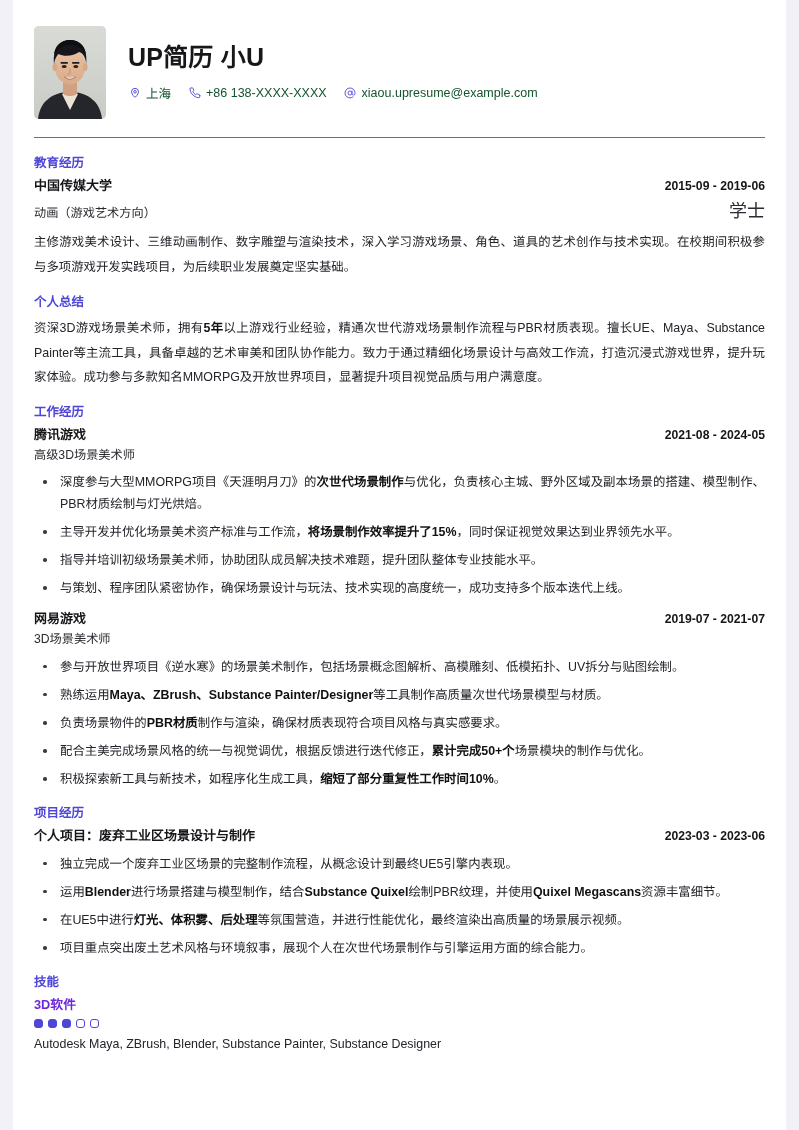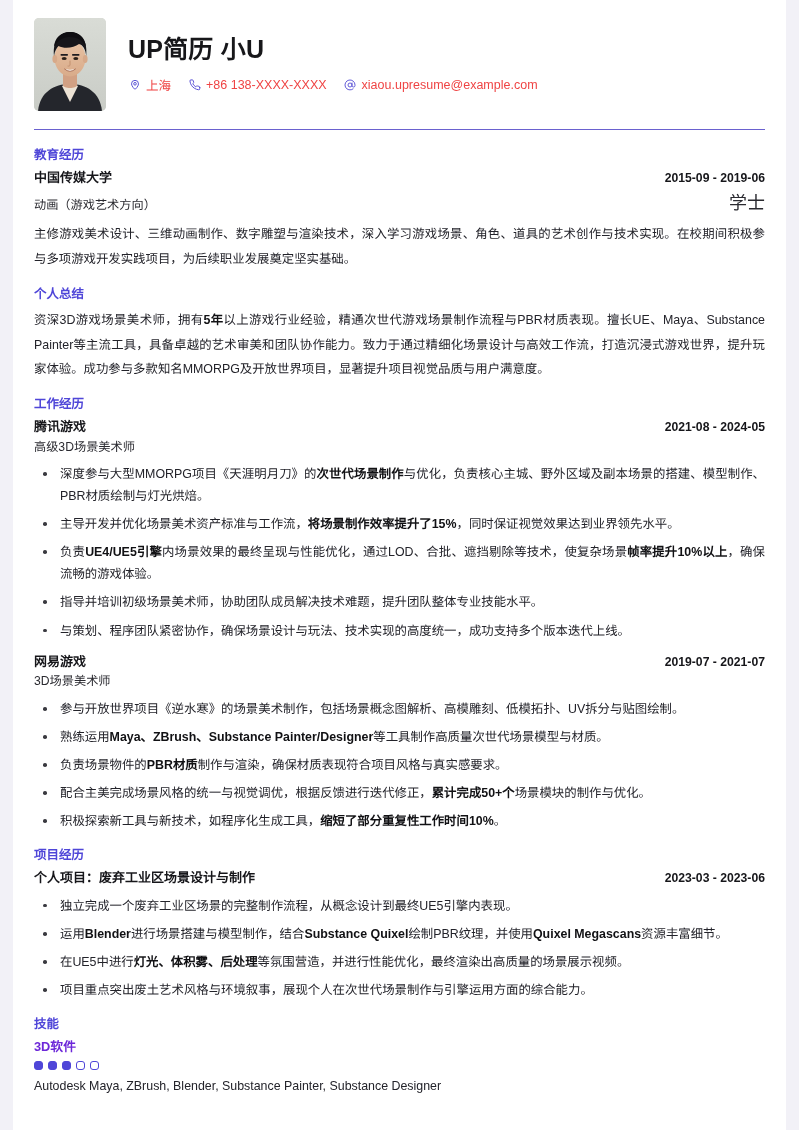--- a/index.html
+++ b/index.html
@@ -40,21 +40,21 @@
     position: relative;
     z-index: 2;
     padding-left: 10px;
     padding-right: 10px;
   }
 
   
   .header {
     display: flex;
     align-items: center;
-    padding-top: 18px;
+    padding-top: 26px;
     padding-bottom: 10px;
     gap: 22px;
   }
   .avatar {
     width: 72px;
     height: 93px;
     border-radius: 5px;
     flex: 0 0 auto;
     overflow: hidden;
     position: relative;
@@ -69,21 +69,21 @@
     letter-spacing: .2px;
     line-height: 1.15;
     margin-bottom: 12px;
   }
   .contacts {
     display: flex;
     align-items: center;
     flex-wrap: wrap;
     gap: 0px;
     font-size: 12.5px;
-    color: #ef4444;
+    color: #14532d;
   }
   .citem {
     display: inline-flex;
     align-items: center;
     gap: 5px;
     margin-right: 17px;
     white-space: nowrap;
   }
   .cicon {
     display: inline-flex;
@@ -312,21 +312,20 @@
 
       <div class="entry">
         <div class="row">
           <div class="org">腾讯游戏</div>
           <div class="daterange">2021-08 - 2024-05</div>
         </div>
         <div class="role">高级3D场景美术师</div>
         <ul class="bullets">
             <li class="bul">深度参与大型MMORPG项目《天涯明月刀》的<b>次世代场景制作</b>与优化，负责核心主城、野外区域及副本场景的搭建、模型制作、PBR材质绘制与灯光烘焙。</li>
             <li class="bul">主导开发并优化场景美术资产标准与工作流，<b>将场景制作效率提升了15%</b>，同时保证视觉效果达到业界领先水平。</li>
-            <li class="bul">负责<b>UE4/UE5引擎</b>内场景效果的最终呈现与性能优化，通过LOD、合批、遮挡剔除等技术，使复杂场景<b>帧率提升10%以上</b>，确保流畅的游戏体验。</li>
             <li class="bul">指导并培训初级场景美术师，协助团队成员解决技术难题，提升团队整体专业技能水平。</li>
             <li class="bul">与策划、程序团队紧密协作，确保场景设计与玩法、技术实现的高度统一，成功支持多个版本迭代上线。</li>
           </ul>
       </div>
 
       <div class="entry" style="margin-top:10px;">
         <div class="row">
           <div class="org">网易游戏</div>
           <div class="daterange">2019-07 - 2021-07</div>
         </div>

